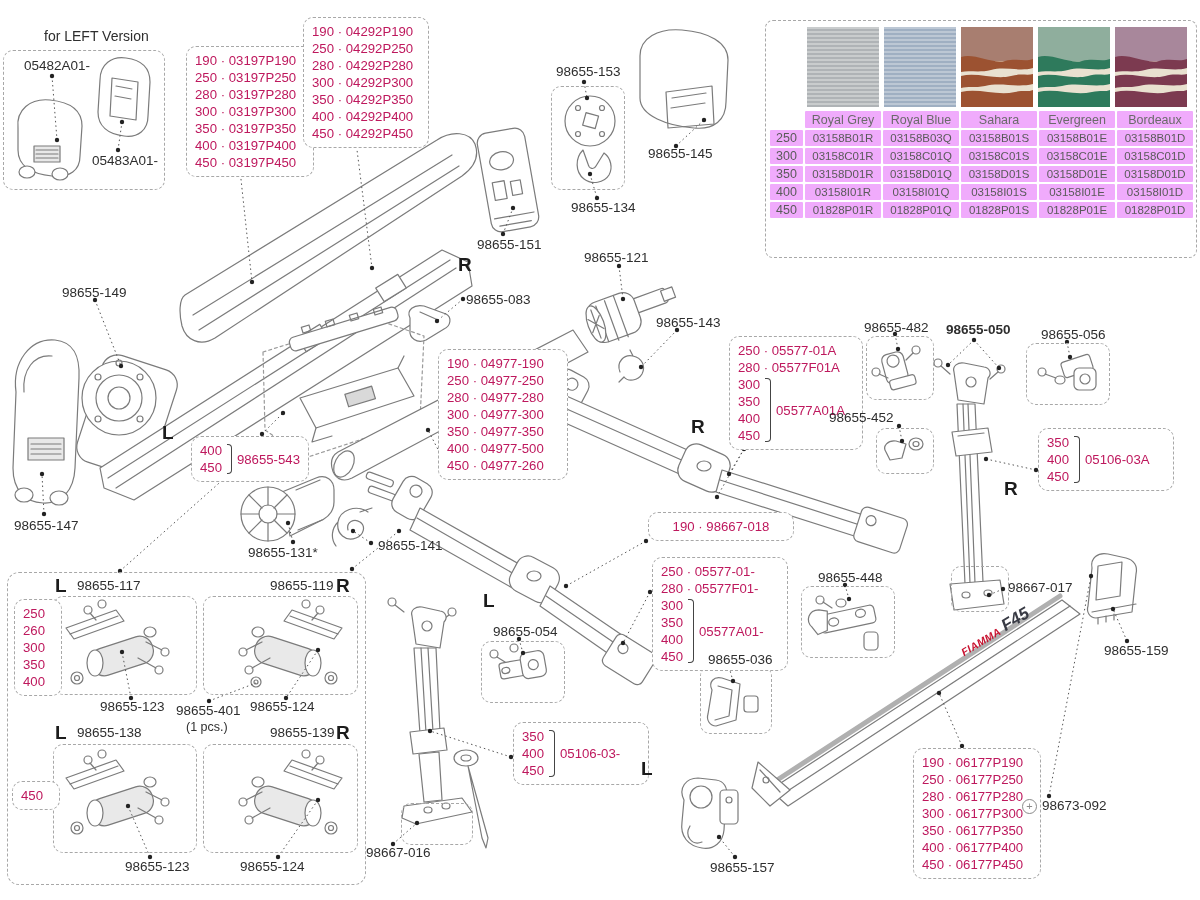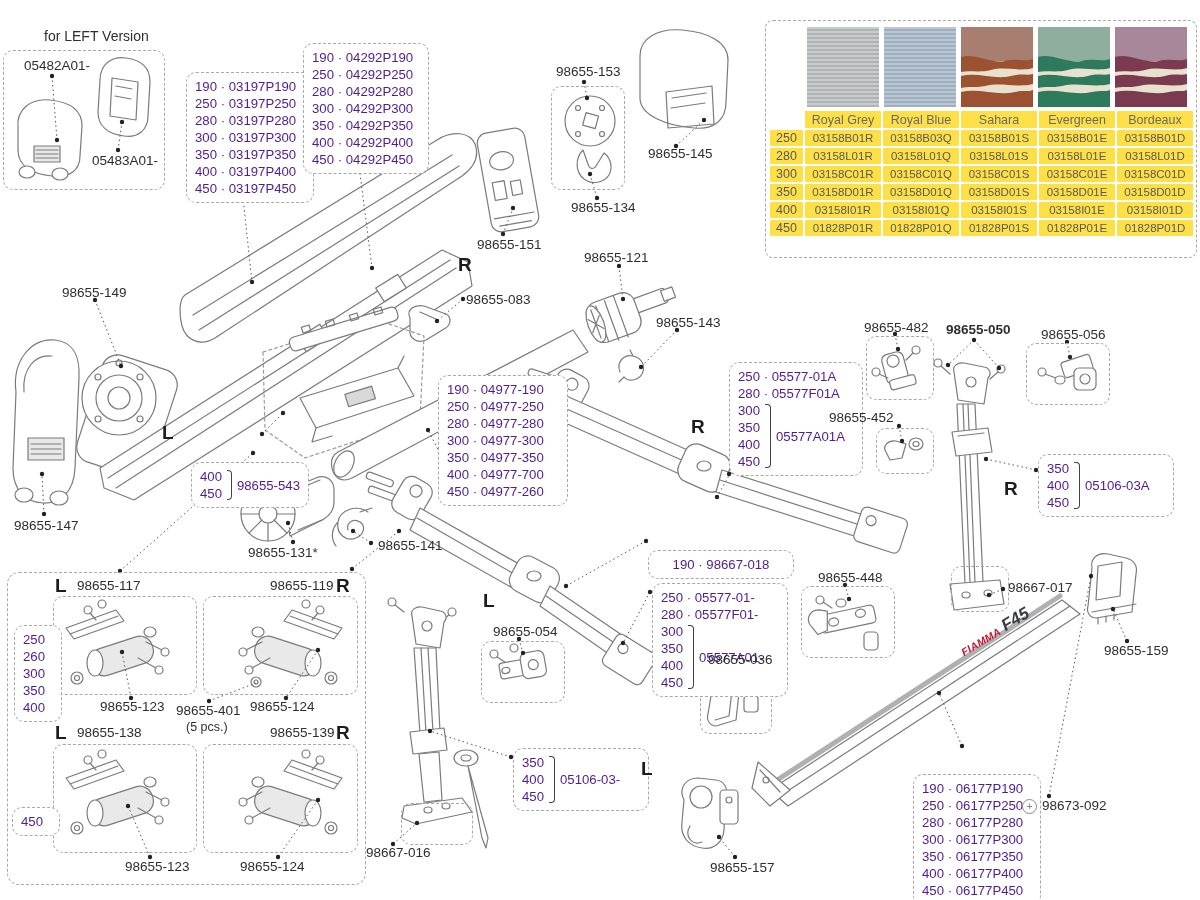--- a/index.html
+++ b/index.html
@@ -4,36 +4,36 @@
 <style>
   html,body{margin:0;padding:0;background:#fff;}
   body{width:1200px;height:900px;position:relative;overflow:hidden;
        font-family:"Liberation Sans",sans-serif;color:#2e2e2e;}
   #art{position:absolute;left:0;top:0;}
   .callout{position:absolute;font-size:13.5px;line-height:16px;white-space:nowrap;color:#2e2e2e;}
   .small{font-size:12.5px;}
   .marker{position:absolute;font-weight:bold;font-size:19px;color:#1c1c1c;}
   .dbox{position:absolute;border:1.6px dashed #a8a8a8;border-radius:10px;}
   .plist{position:absolute;border:1.6px dashed #a8a8a8;border-radius:10px;background:#fff;
-         padding:5px 8px;font-size:13.2px;color:#4c1d95;margin-top:26px;}
+         padding:5px 8px;font-size:13.2px;color:#be185d;}
   .prow{line-height:17px;white-space:nowrap;}
   .bracket{display:flex;align-items:stretch;gap:5px;}
   .bline{width:5px;border:1.6px solid #444;border-left:none;border-radius:0 4px 4px 0;margin:2px 0;}
   .bcode{align-self:center;white-space:nowrap;}
   .center{text-align:center;}
   
   .fabric-box{position:absolute;left:765px;top:20px;width:432px;height:238px;
               border:1.6px dashed #a8a8a8;border-radius:8px;background:#fff;box-sizing:border-box;
               padding:6px 3px 0 4px;}
   .swatch-row{display:flex;gap:5px;margin-left:37px;}
   .swatch{width:72px;height:80px;}
   .sw-grey{background:repeating-linear-gradient(180deg,#c9cccd 0 2px,#afb3b6 2px 4px);}
   .sw-blue{background:repeating-linear-gradient(180deg,#bcc7d4 0 2px,#9fafc2 2px 4px);}
   .fhead,.frow{display:flex;gap:2px;margin-top:2px;}
-  .fcell{background:#fde047;height:16px;display:flex;align-items:center;justify-content:center;
+  .fcell{background:#f0abfc;height:16px;display:flex;align-items:center;justify-content:center;
          font-size:11.5px;color:#5a5a5a;border-radius:1px;}
   .fhcell{width:76px;height:17px;font-size:12.5px;color:#6a6a6a;}
   .fcorner{width:34px;background:transparent;}
   .fsize{width:34px;font-size:12.5px;}
   .fcode{width:76px;}
   .fcodes{display:flex;gap:2px;}
   .fhead{margin-top:4px;}
   
   .brand{position:absolute;left:956px;top:622px;transform:rotate(-31deg);white-space:nowrap;}
   .brand .fiamma{font-style:italic;font-weight:bold;font-size:10.5px;color:#c8102e;letter-spacing:.3px;}
@@ -459,33 +459,33 @@
     <div class="prow">350 · 04292P350</div>
     <div class="prow">400 · 04292P400</div>
     <div class="prow">450 · 04292P450</div>
   </div>
 <div class="plist" style="left:438px;top:349px;width:112px;">
     <div class="prow">190 · 04977-190</div>
     <div class="prow">250 · 04977-250</div>
     <div class="prow">280 · 04977-280</div>
     <div class="prow">300 · 04977-300</div>
     <div class="prow">350 · 04977-350</div>
-    <div class="prow">400 · 04977-700</div>
+    <div class="prow">400 · 04977-500</div>
     <div class="prow">450 · 04977-260</div>
   </div>
 <div class="plist" style="left:913px;top:748px;width:110px;">
     <div class="prow">190 · 06177P190</div>
     <div class="prow">250 · 06177P250</div>
     <div class="prow">280 · 06177P280</div>
     <div class="prow">300 · 06177P300</div>
     <div class="prow">350 · 06177P350</div>
     <div class="prow">400 · 06177P400</div>
     <div class="prow">450 · 06177P450</div>
   </div>
-<div class="plist center" style="left:648px;top:524px;width:128px;">
+<div class="plist center" style="left:648px;top:512px;width:128px;">
     <div class="prow">190 · 98667-018</div>
   </div>
 
 <div class="plist" style="left:729px;top:336px;width:116px;">
   <div>
       <div class="prow">250 · 05577-01A</div>
       <div class="prow">280 · 05577F01A</div>
     </div>
   <div class="bracket">
     <div>
@@ -610,30 +610,20 @@
         <div class="fcell fsize">250</div>
         <div class="fcodes">
           <div class="fcell fcode">03158B01R</div>
           <div class="fcell fcode">03158B03Q</div>
           <div class="fcell fcode">03158B01S</div>
           <div class="fcell fcode">03158B01E</div>
           <div class="fcell fcode">03158B01D</div>
         </div>
       </div>
       <div class="frow">
-        <div class="fcell fsize">280</div>
-        <div class="fcodes">
-          <div class="fcell fcode">03158L01R</div>
-          <div class="fcell fcode">03158L01Q</div>
-          <div class="fcell fcode">03158L01S</div>
-          <div class="fcell fcode">03158L01E</div>
-          <div class="fcell fcode">03158L01D</div>
-        </div>
-      </div>
-      <div class="frow">
         <div class="fcell fsize">300</div>
         <div class="fcodes">
           <div class="fcell fcode">03158C01R</div>
           <div class="fcell fcode">03158C01Q</div>
           <div class="fcell fcode">03158C01S</div>
           <div class="fcell fcode">03158C01E</div>
           <div class="fcell fcode">03158C01D</div>
         </div>
       </div>
       <div class="frow">
@@ -694,21 +684,21 @@
 <div class="callout" style="left:493px;top:624px;">98655-054</div>
 <div class="callout" style="left:366px;top:845px;">98667-016</div>
 <div class="callout" style="left:710px;top:860px;">98655-157</div>
 <div class="callout" style="left:1042px;top:798px;">98673-092</div>
 <div class="plus-sym">+</div>
 
 <div class="callout" style="left:77px;top:578px;">98655-117</div>
 <div class="callout" style="left:270px;top:578px;text-align:center;">98655-119</div>
 <div class="callout" style="left:100px;top:699px;">98655-123</div>
 <div class="callout" style="left:176px;top:703px;">98655-401</div>
-<div class="callout small" style="left:186px;top:719px;">(5 pcs.)</div>
+<div class="callout small" style="left:186px;top:719px;">(1 pcs.)</div>
 <div class="callout" style="left:250px;top:699px;">98655-124</div>
 <div class="callout" style="left:77px;top:725px;">98655-138</div>
 <div class="callout" style="left:270px;top:725px;">98655-139</div>
 <div class="callout" style="left:125px;top:859px;">98655-123</div>
 <div class="callout" style="left:240px;top:859px;">98655-124</div>
 
 <div class="marker" style="left:162px;top:422px;">L</div>
 <div class="marker" style="left:483px;top:590px;">L</div>
 <div class="marker" style="left:641px;top:758px;">L</div>
 <div class="marker" style="left:55px;top:575px;">L</div>

